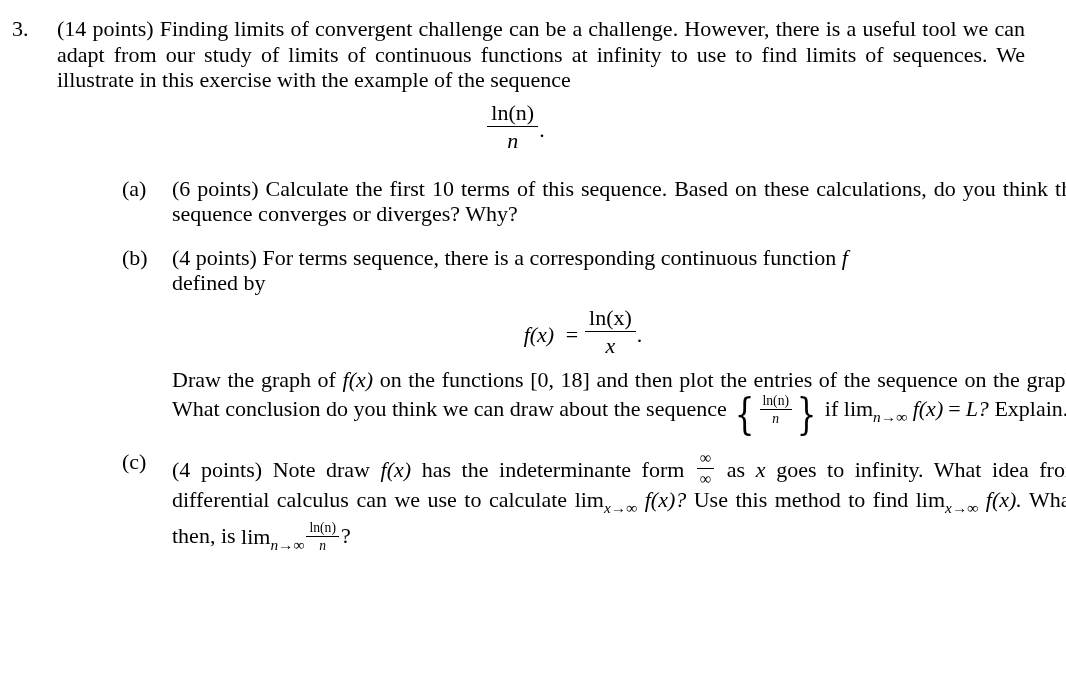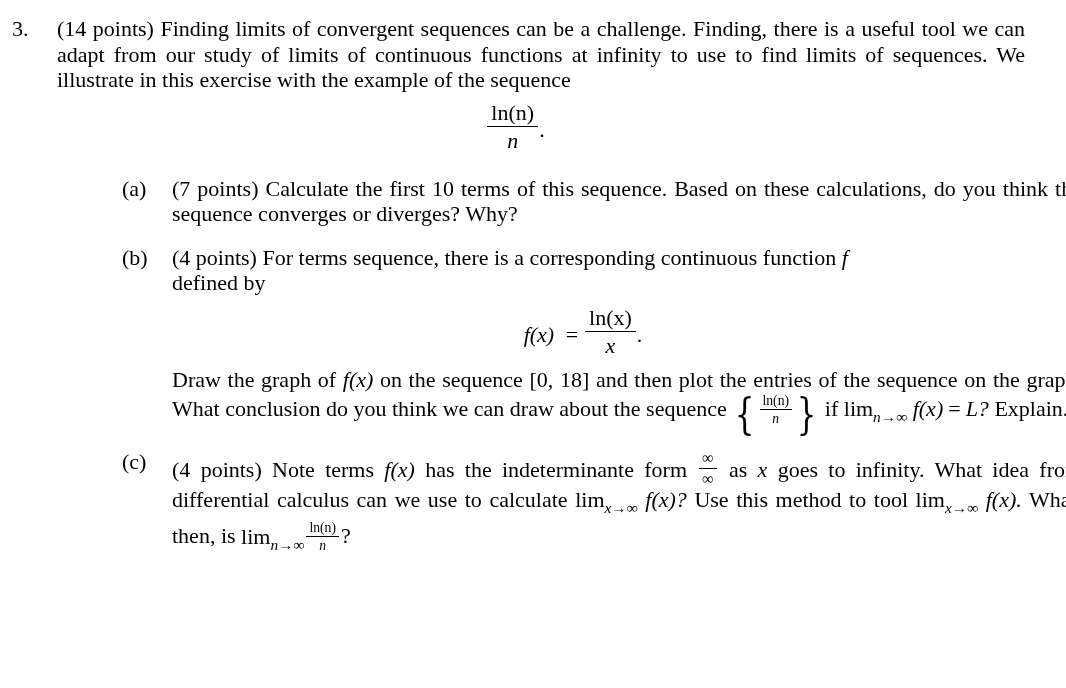--- a/index.html
+++ b/index.html
@@ -163,38 +163,38 @@
 <body>
 
 <div class="page">
 
   <div class="problem">
 
     <span class="problem-number">3.</span>
 
     <div class="para">
       <span>(14 points)</span>
-      <span>Finding limits of convergent sequences can be a challenge. Finding, there is a useful tool we can adapt from our study of limits of continuous functions at infinity to use to find limits of sequences. We illustrate in this exercise with the example of the sequence</span>
+      <span>Finding limits of convergent challenge can be a challenge. However, there is a useful tool we can adapt from our study of limits of continuous functions at infinity to use to find limits of sequences. We illustrate in this exercise with the example of the sequence</span>
     </div>
 
     <div class="display-eq">
       <span class="eqinner">
         <span class="frac">
           <span class="num mathrm">ln(n)</span>
           <span class="den var">n</span>
         </span><span>.</span>
       </span>
     </div>
 
     <div class="subparts">
 
       <div class="subpart">
         <span class="subpart-label">(a)</span>
         <div class="para">
-          <span>(7 points)</span>
+          <span>(6 points)</span>
           <span>Calculate the first 10 terms of this sequence. Based on these calculations, do you think the sequence converges or diverges? Why?</span>
         </div>
       </div>
 
       <div class="subpart" style="margin-top:18px;">
         <span class="subpart-label">(b)</span>
 
         <div class="para">
           <span>(4 points)</span>
           <span>For terms sequence, there is a corresponding continuous function</span>
@@ -208,45 +208,45 @@
             <span style="margin:0 6px;">=</span><span class="frac">
               <span class="num mathrm">ln(x)</span>
               <span class="den var">x</span>
             </span><span>.</span>
           </span>
         </div>
 
         <div class="para" style="margin-top:8px;">
           <span>Draw the graph of</span>
           <span class="math">f(x)</span>
-          <span>on the sequence</span>
+          <span>on the functions</span>
           <span>[0, 18]</span>
           <span>and then plot the entries of the sequence on the graph. What conclusion do you think we can draw about the sequence</span>
           <span class="nowrap"><span class="brace">{</span><span class="frac-s"><span class="num mathrm">ln(n)</span><span class="den var">n</span></span><span class="brace">}</span></span>
           <span>if</span>
           <span class="lim nowrap"><span>lim</span><span class="sub">n→∞</span></span>
           <span class="math">f(x)</span><span style="margin:0 5px;">=</span><span class="math">L?</span>
           <span>Explain.</span>
         </div>
       </div>
 
       <div class="subpart" style="margin-top:18px;">
         <span class="subpart-label">(c)</span>
         <div class="para">
           <span>(4 points)</span>
-          <span>Note terms</span>
+          <span>Note draw</span>
           <span class="math">f(x)</span>
           <span>has the indeterminante form</span>
           <span class="frac-s" style="font-size:0.72em;vertical-align:-0.42em;"><span class="num inf">∞</span><span class="den inf">∞</span></span>
           <span>as</span>
           <span class="math">x</span>
           <span>goes to infinity. What idea from differential calculus can we use to calculate</span>
           <span class="lim nowrap"><span>lim</span><span class="sub">x→∞</span></span>
           <span class="math">f(x)?</span>
-          <span>Use this method to tool</span>
+          <span>Use this method to find</span>
           <span class="lim nowrap"><span>lim</span><span class="sub">x→∞</span></span>
           <span class="math">f(x).</span>
           <span>What, then, is</span>
           <span class="lim nowrap"><span>lim</span><span class="sub">n→∞</span></span><span class="frac-s"><span class="num mathrm">ln(n)</span><span class="den var">n</span></span><span>?</span>
         </div>
       </div>
 
     </div>
   </div>
 </div>

